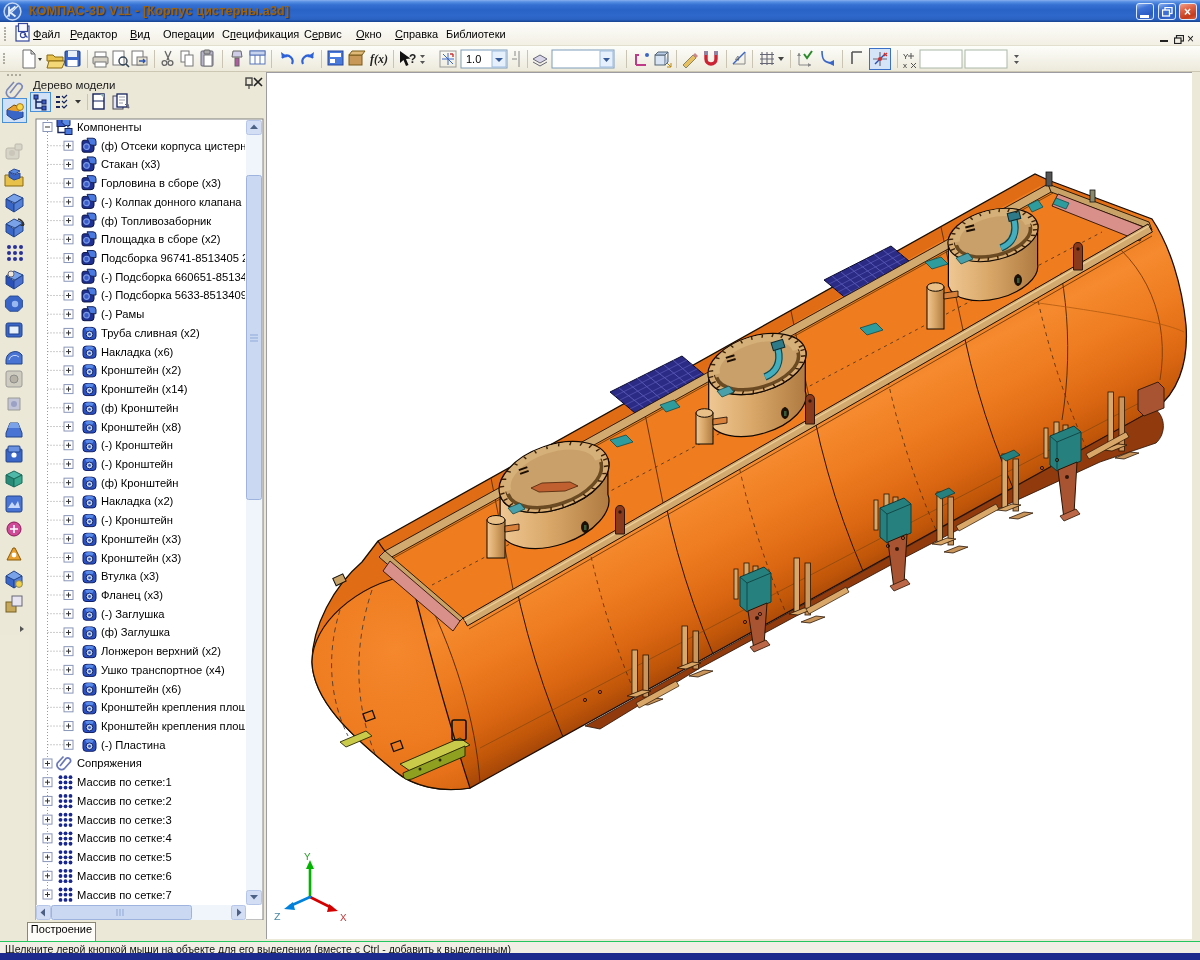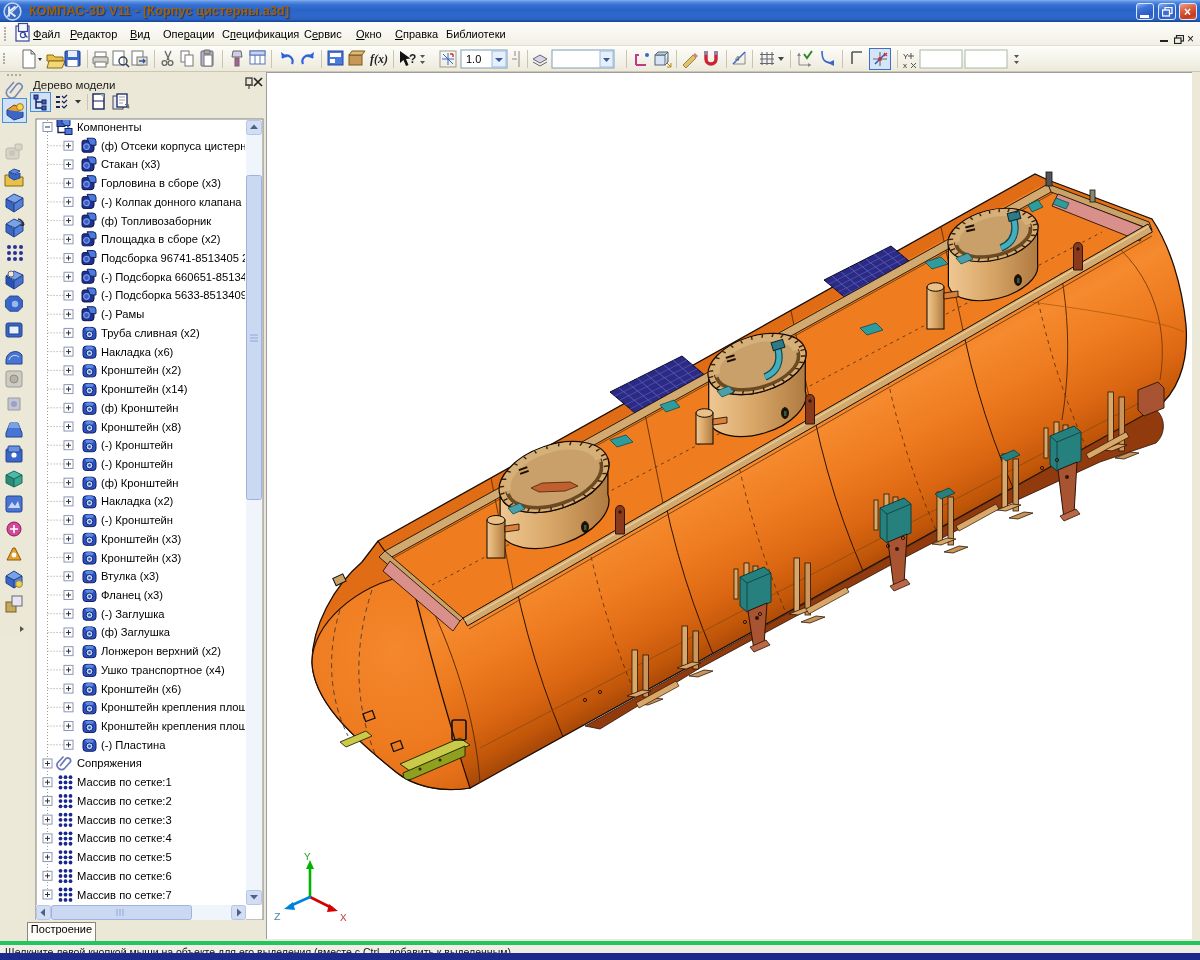--- a/index.html
+++ b/index.html
@@ -11,21 +11,21 @@
 .tbtn.red{background:linear-gradient(160deg,#F0A088 0%,#DE6548 35%,#C43C1C 75%,#D8613F 100%)}
 .tbtn span{position:absolute;color:#fff;font-weight:bold}
 #menubar{left:0;top:22px;width:1200px;height:24px;background:linear-gradient(180deg,#FDFDFB,#F2F0E4);border-bottom:1px solid #E2DFCE}
 .menuitem{position:absolute;top:28px;font-size:11px;color:#000}
 #toolbar{left:0;top:46px;width:1200px;height:26px;background:linear-gradient(180deg,#FDFDFA,#EDEADB);border-bottom:1px solid #CBC7B3}
 #leftcol{left:0;top:72px;width:29px;height:868px;background:#EBE8D7}
 #treepanel{left:29px;top:72px;width:236px;height:868px;background:#EBE8D7}
 #viewport{left:266px;top:72px;width:926px;height:867px;background:#fff;border-top:1px solid #9D9DA1;border-left:1px solid #9D9DA1}
 #tabrow{left:0;top:920px;width:266px;height:21px;background:#EBE8D7}
 #tab{left:27px;top:922px;width:69px;height:19px;background:#FDFCF8;border:1px solid #8A8775;border-bottom:none;font-size:11px;text-align:center;padding-top:0}
-#statusbar{left:0;top:941px;width:1200px;height:13px;background:#F1EFE5;border-top:4px solid #22c55e;font-size:10.5px;color:#111;padding:1px 0 0 5px}
+#statusbar{left:0;top:941px;width:1200px;height:13px;background:#F1EFE5;border-top:1px solid #22c55e;font-size:10.5px;color:#111;padding:1px 0 0 5px}
 #navstrip{left:0;top:953px;width:1200px;height:7px;background:#1B2A8C}
 </style></head>
 <body>
 <div class="abs" id="titlebar"></div>
 <svg class="abs" style="left:3px;top:2px" width="19" height="19" viewBox="0 0 19 19">
  <circle cx="9.5" cy="9.5" r="8.4" fill="#3A6CC4"></circle>
  <circle cx="9.5" cy="9.5" r="8.4" fill="none" stroke="#C2D6F2" stroke-width="1.5"></circle>
  <path d="M6 4.5 V14.5 M6 9.5 L12.5 4.5 M6 9.5 L12.5 14.5" stroke="#E8F0FB" stroke-width="1.8" fill="none"></path>
  <path d="M3.5 15 L15 4" stroke="#D8E6F8" stroke-width="1.2"></path>
 </svg>

